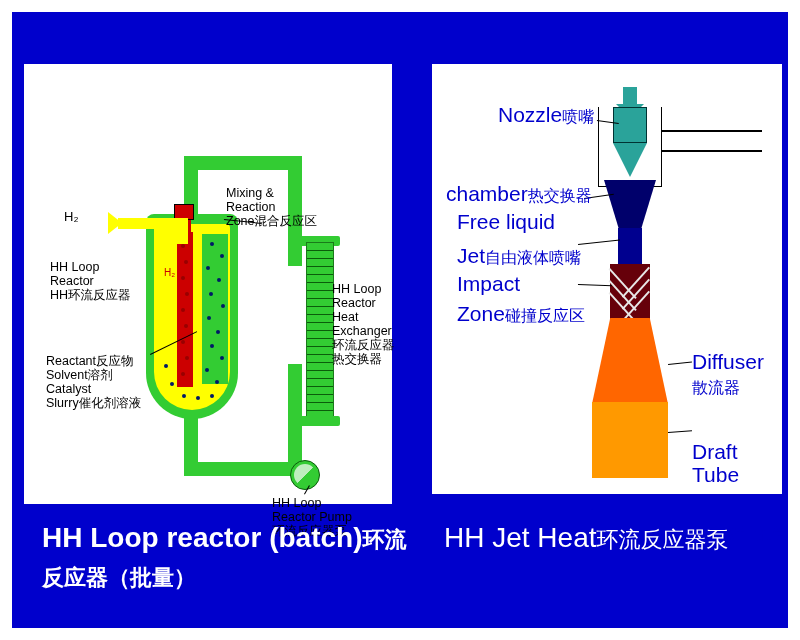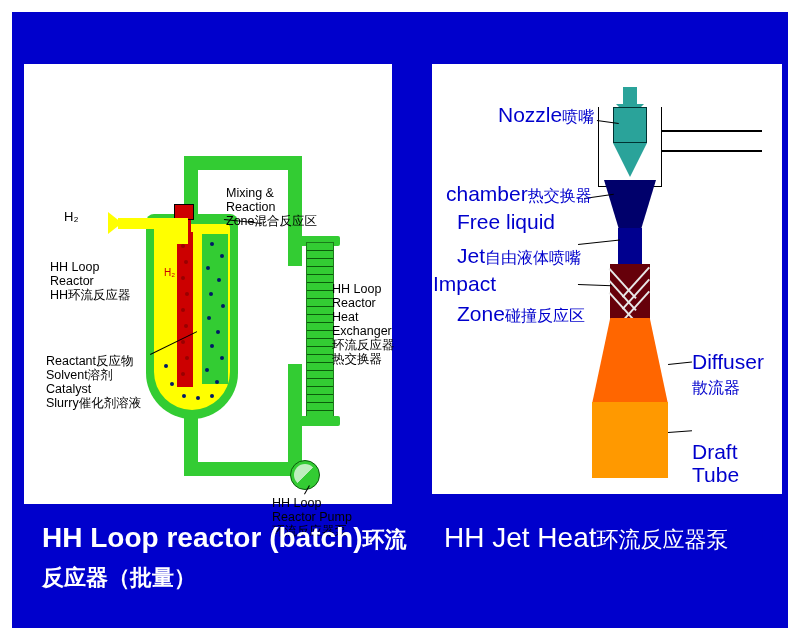--- a/index.html
+++ b/index.html
@@ -527,21 +527,21 @@
   <div class="rlbl" style="left:486px;top:91px">
     <span>Nozzle</span><span class="cn">喷嘴</span>
   </div>
   <div class="rlbl" style="left:434px;top:170px">
     <span>chamber</span><span class="cn">热交换器</span>
   </div>
   <div class="rlbl" style="left:445px;top:198px">Free liquid</div>
   <div class="rlbl" style="left:445px;top:232px">
     <span>Jet</span><span class="cn">自由液体喷嘴</span>
   </div>
-  <div class="rlbl" style="left:421px;top:260px">Impact</div>
+  <div class="rlbl" style="left:445px;top:260px">Impact</div>
   <div class="rlbl" style="left:680px;top:338px">
     <div>Diffuser</div>
     <div class="cn" style="margin-top:2px">散流器</div>
   </div>
   <div class="rlbl" style="left:445px;top:290px">
     <span>Zone</span><span class="cn">碰撞反应区</span>
   </div>
   <div class="rlbl" style="left:680px;top:404px;white-space:pre-line">
     <div style="white-space:pre-line;line-height:23px">Draft
 Tube</div>

